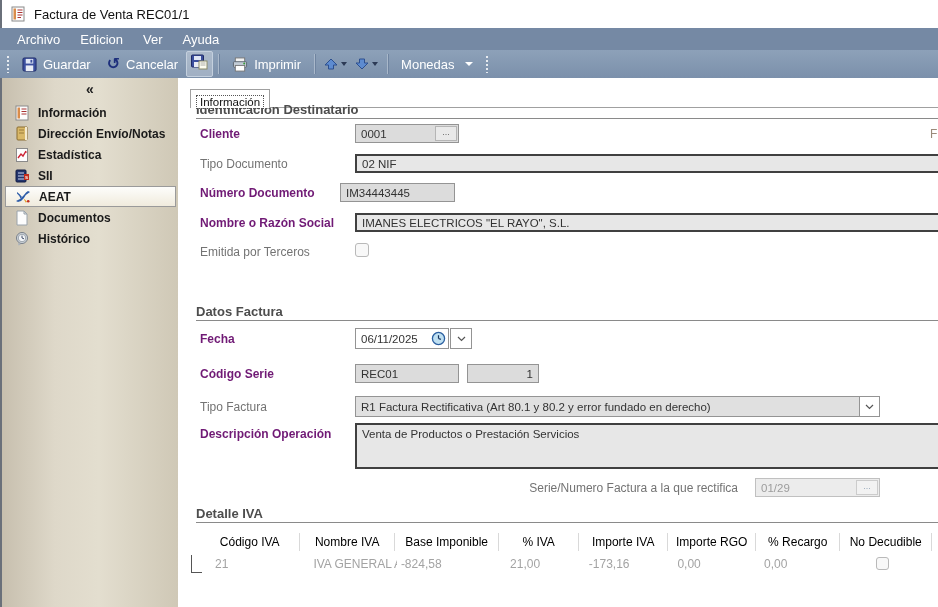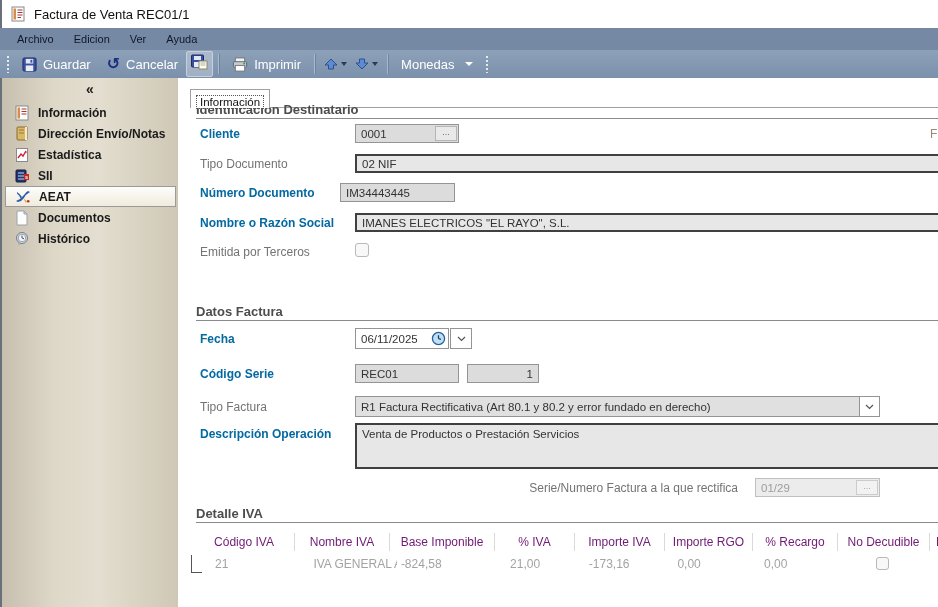--- a/index.html
+++ b/index.html
@@ -6,21 +6,21 @@
   html,body { width:938px; height:607px; overflow:hidden; }
   body { font-family:"Liberation Sans","DejaVu Sans",sans-serif; background:#fff; position:relative; }
 
   
   .titlebar { height:28px; background:#fff; display:flex; align-items:center; padding-left:8px; border-left:2px solid #6a707a; }
   .titlebar .app-icon { width:16px; height:16px; margin-right:8px; }
   .titlebar .title { font-size:13px; color:#111; }
 
   
   .menubar { height:22px; background:#7589a4; display:flex; align-items:center; padding-left:8px; gap:2px; }
-  .menubar .menu-item { color:#0f172a; font-size:11px; padding:2px 9px; cursor:default; }
+  .menubar .menu-item { color:#ffffff; font-size:13px; padding:2px 9px; cursor:default; }
 
   
   .toolbar { height:28px; background:linear-gradient(#8da1b9,#7b90ab); display:flex; align-items:center; padding-left:2px; }
   .grip { width:4px; height:18px; margin:0 4px; background-image:radial-gradient(circle, rgba(255,255,255,.8) 1px, transparent 1.2px); background-size:4px 4px; }
   .tbtn { display:flex; align-items:center; gap:6px; color:#fff; font-size:13px; padding:3px 8px; border-radius:2px; }
   .tbtn svg, .tbtn .glyph { flex:0 0 auto; }
   .undo-glyph { font-family:"DejaVu Sans",sans-serif; font-size:16px; font-weight:bold; color:#1d2f7c; line-height:14px; }
   .tsep { width:1px; height:20px; background:#a9b8ca; box-shadow:1px 0 0 #6f84a0; margin:0 5px; }
   .icon-btn { padding:2px 4px; border-radius:2px; }
   .icon-btn.hl { background:rgba(255,255,255,.28); border:1px solid #c4d0de; }
@@ -38,38 +38,38 @@
 
   
   .main { position:absolute; left:178px; top:78px; right:0; bottom:0; background:#fff; }
   .tabline { position:absolute; left:12px; right:0; top:29px; border-top:1px solid #a0a0a0; }
   .tab { position:absolute; left:12px; top:11px; height:19px; background:#fff; border:1px solid #a0a0a0; border-bottom:none; padding:2px 5px; z-index:2; }
   .tab .tab-inner { border:1px dotted #555; padding:0 3px; font-size:11.5px; color:#111; }
 
   .sect { position:absolute; left:18px; right:0; height:17px; font-size:13px; font-weight:bold; color:#4d4d4d; border-bottom:1px solid #8a8a8a; }
   .frow { position:absolute; left:0; right:0; }
   .flabel { position:absolute; left:22px; width:150px; font-size:12px; }
-  .flabel.b { font-weight:bold; color:#0369a1; }
+  .flabel.b { font-weight:bold; color:#701a75; }
   .flabel.g { color:#737373; }
 
   .field { position:absolute; font-size:11.5px; color:#333; display:flex; align-items:center; }
   .f-gray  { background:#dcdcdc; border:1px solid #949494; }
   .f-light { background:#e7e7e7; border:2px solid #404040; }
   .f-white { background:#fff;    border:1px solid #949494; }
   .f-dis   { background:#ececec; border:1px solid #c0c0c0; color:#9c9c9c; }
   .fv { padding:0 5px; white-space:nowrap; overflow:hidden; }
   .browse-btn { margin-left:auto; width:22px; height:15px; background:#e9e9e9; border:1px solid #b5b5b5; font-size:9px; color:#666; line-height:11px; text-align:center; margin-right:1px; }
   .browse-btn.dis { color:#9ab; background:#f2f2f2; border-color:#ccc; }
   .combo-btn { margin-left:auto; width:20px; height:100%; background:#fff; border-left:1px solid #949494; display:flex; align-items:center; justify-content:center; }
   .checkbox { width:14px; height:14px; border:1px solid #b9b9b9; border-radius:3px; background:#f8f8f8; }
 
   .cutoff { position:absolute; right:0; width:8px; overflow:hidden; font-size:12px; color:#9a8a7a; }
 
   
-  .tbl-head { position:absolute; left:16px; right:0; display:flex; font-size:12px; color:#701a75; }
+  .tbl-head { position:absolute; left:22px; right:0; display:flex; font-size:12px; color:#000000; }
   .tbl-head .col { text-align:center; padding:2px 0; border-left:1px solid #d9d9d9; white-space:nowrap; overflow:hidden; }
   .tbl-head .col:first-child { border-left:none; }
   .tbl-row { position:absolute; left:27px; right:0; display:flex; font-size:12px; color:#a3a3a3; }
   .tbl-row .cell { padding:2px 0 2px 10px; white-space:nowrap; overflow:hidden; }
   .row-marker { position:absolute; left:13px; width:11px; height:18px; border-left:1px solid #555; border-bottom:1px solid #555; }
   .c0{width:100px}.c1{width:95px}.c2{width:105px}.c3{width:80px}.c4{width:90px}.c5{width:88px}.c6{width:85px}.c7{width:92px}.c8{flex:1}
 </style>
 </head>
 <body>
 

